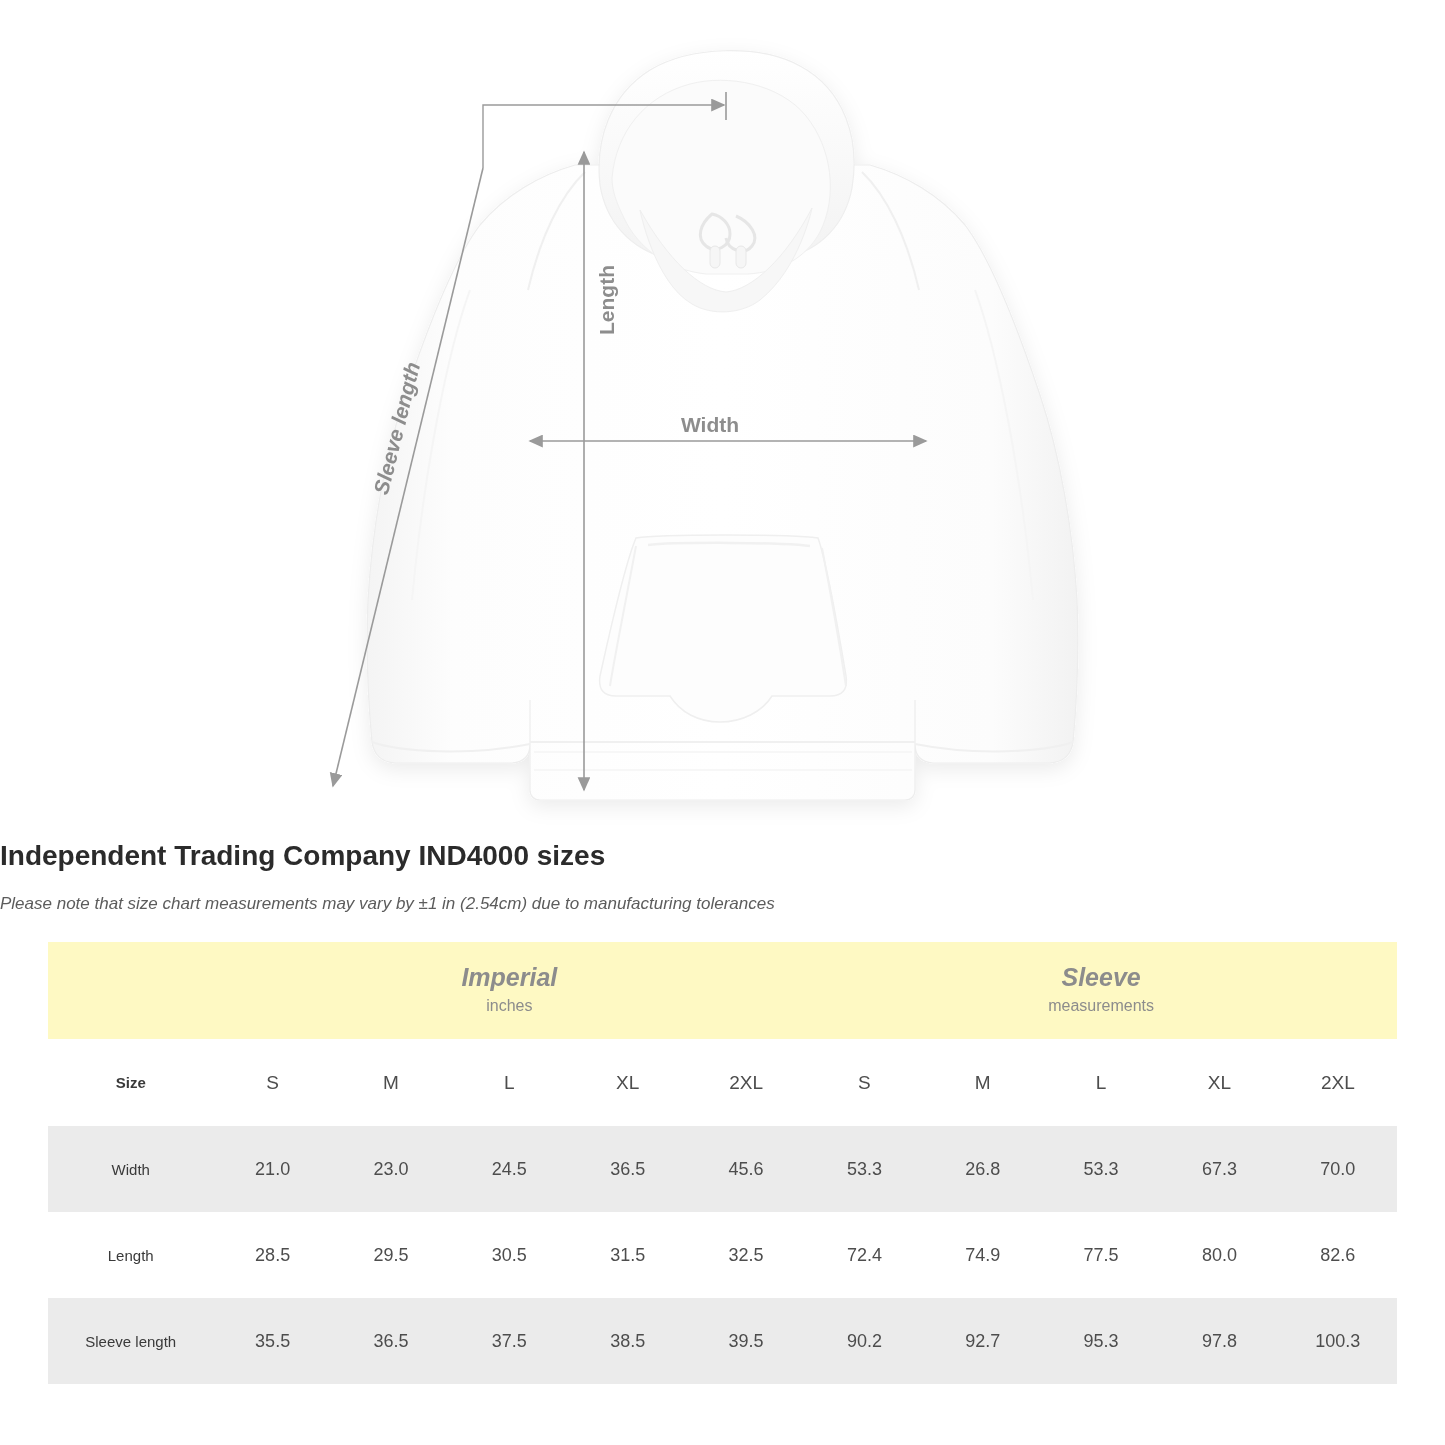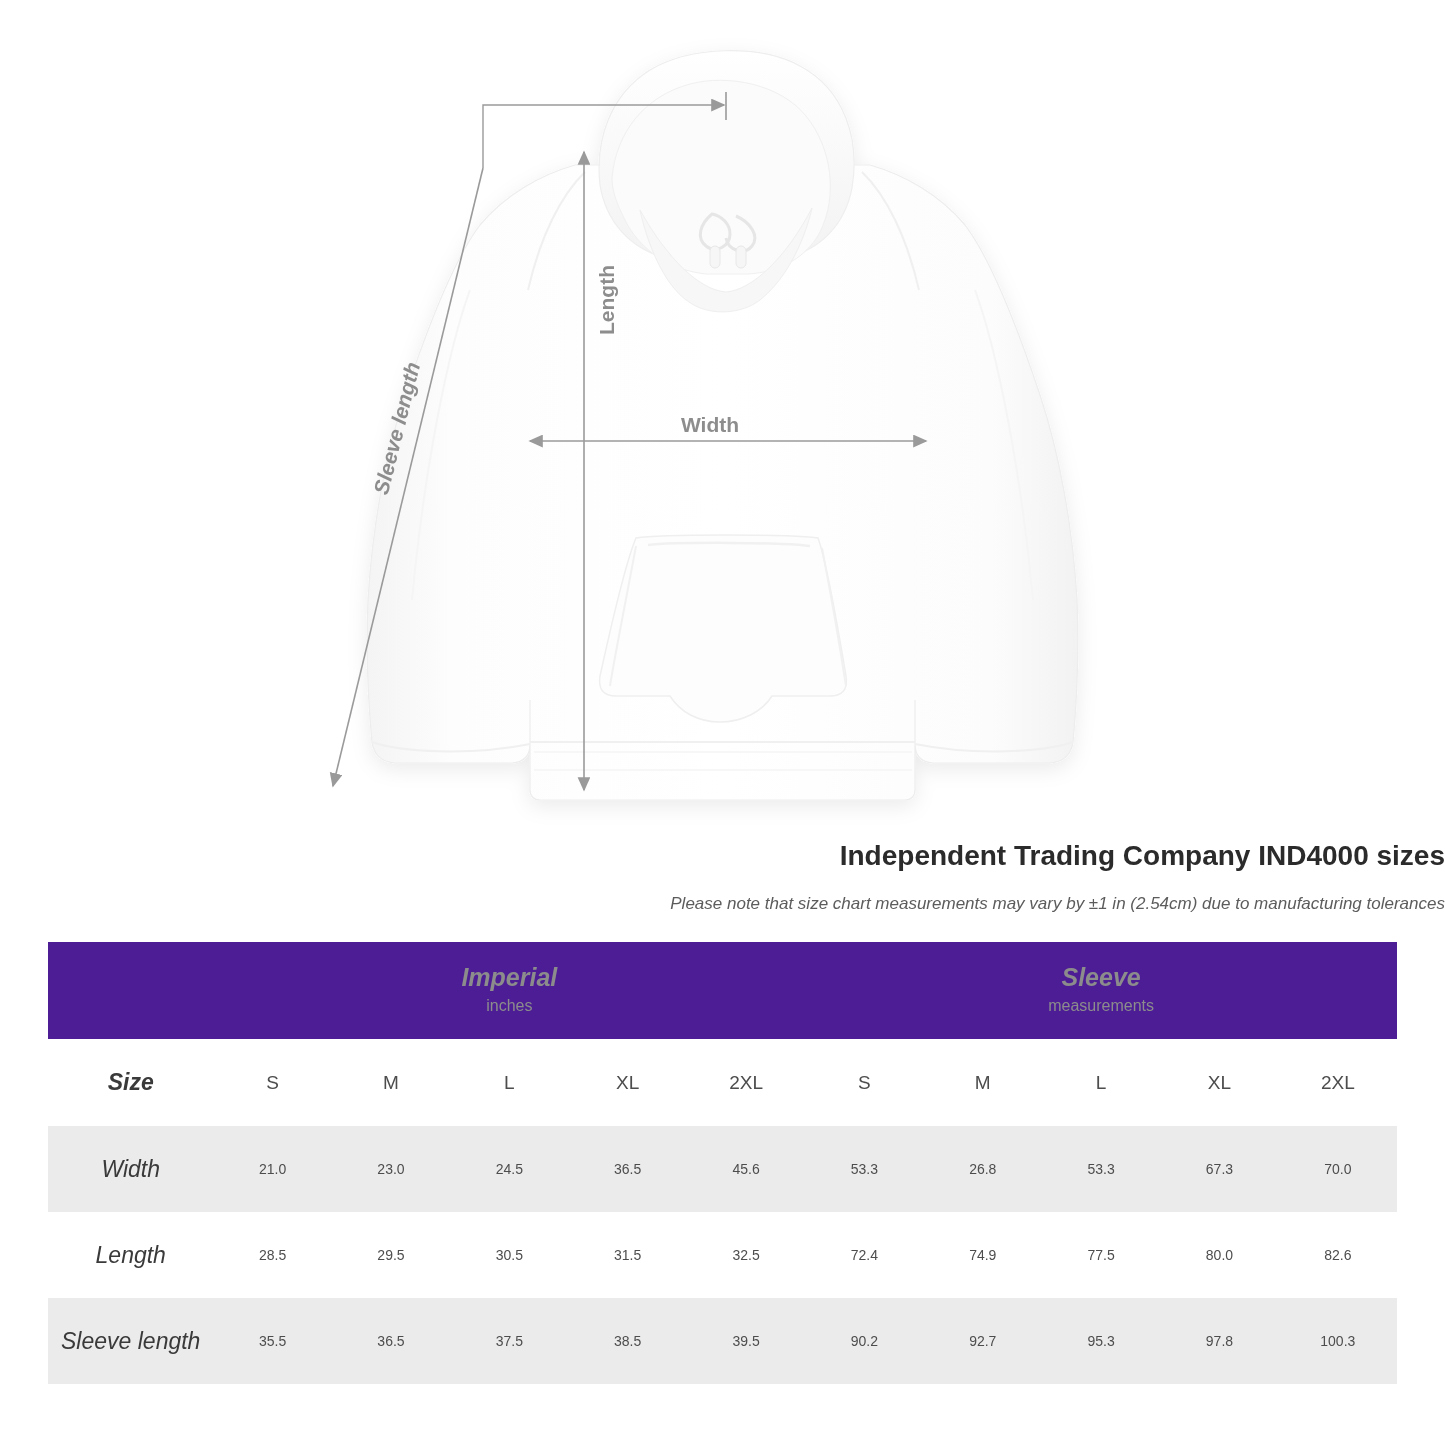--- a/index.html
+++ b/index.html
@@ -28,21 +28,21 @@
     height: 830px;
   }
   .illustration svg {
     position: absolute;
     left: 0;
     top: 0;
   }
 
   
   .titles {
-    text-align: right;
+    text-align: left;
     margin-top: 10px;
   }
   .chart-title {
     font-size: 28px;
     font-weight: bold;
     color: #2b2b2b;
     letter-spacing: 0px;
   }
   .chart-note {
     font-size: 17px;
@@ -60,21 +60,21 @@
     width: 1349px;
     table-layout: fixed;
   }
   table.size-table td, table.size-table th {
     text-align: center;
     vertical-align: middle;
     font-weight: normal;
   }
   .unit-head td {
     height: 95px;
-    background: #4c1d95;
+    background: #fef9c3;
   }
   .unit-name {
     font-size: 25px;
     font-style: italic;
     font-weight: bold;
     color: #8c8c8c;
     line-height: 1.25;
   }
   .unit-sub {
     font-size: 16px;
@@ -86,34 +86,33 @@
     background: #ffffff;
     font-size: 19px;
     color: #4d4d4d;
   }
   .size-row td.rowhead {
     font-weight: bold;
     color: #3a3a3a;
   }
   .data-row td {
     height: 84px;
-    font-size: 14px;
+    font-size: 18px;
     color: #4d4d4d;
   }
   .data-row.alt td {
     background: #ebebeb;
   }
   .data-row.plain td {
     background: #ffffff;
   }
   td.rowhead {
     font-weight: bold;
     color: #3a3a3a;
-    font-size: 23px;
-    font-style: italic;
+    font-size: 15px;
   }
   .col-label { width: 165px; }
   .col-cell  { width: 118px; }
 </style>
 </head>
 <body>
 
 <div class="page">
 
   <div class="illustration">

